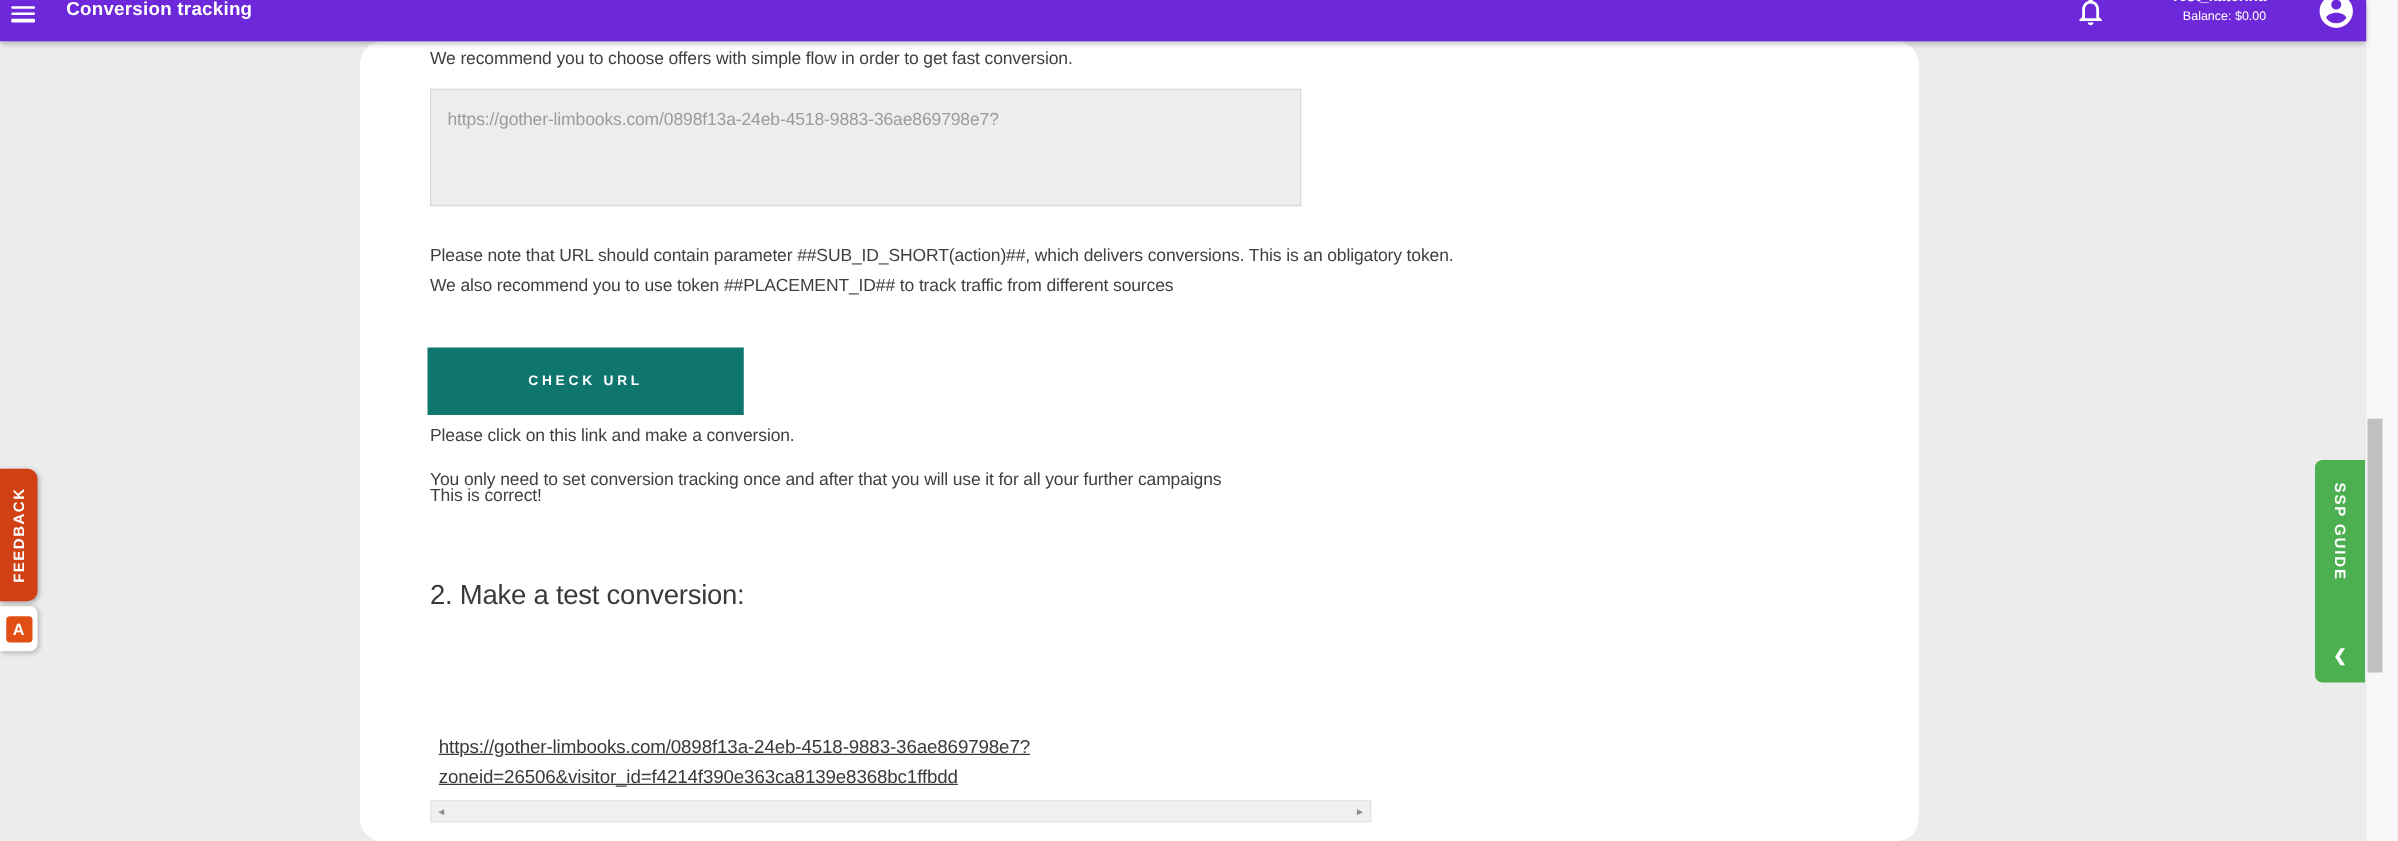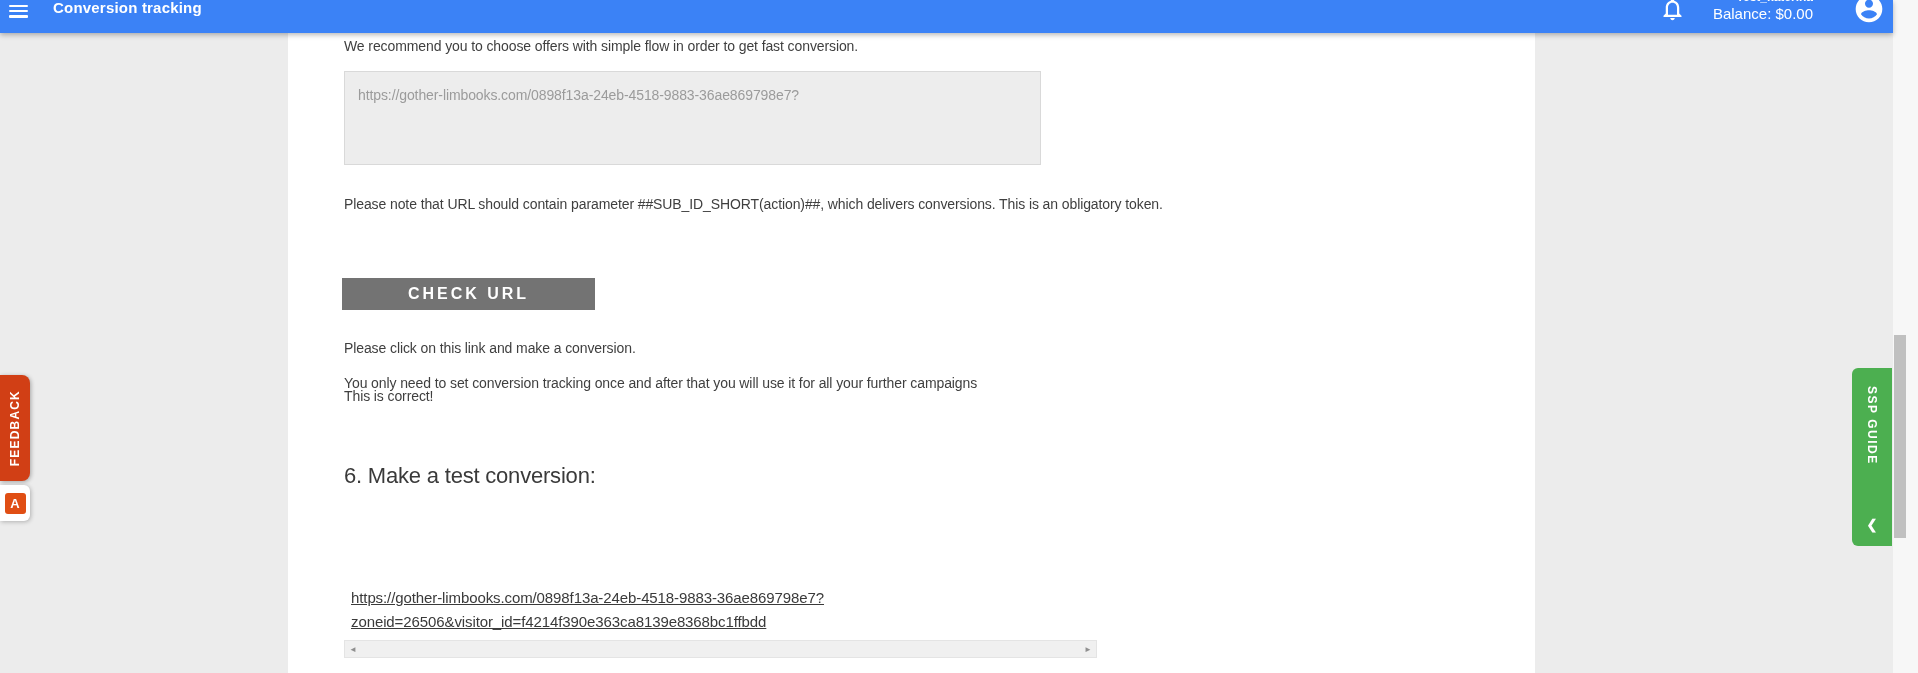--- a/index.html
+++ b/index.html
@@ -2,44 +2,44 @@
 <html><head>
 <meta charset="utf-8">
 <style>
   * { margin:0; padding:0; box-sizing:border-box; }
   html,body { width:1918px; height:673px; overflow:hidden;
     font-family:"Liberation Sans", sans-serif; background:#ececec; }
   .stage { position:relative; width:1918px; height:673px; background:#ececec; overflow:hidden; }
 
   
   .header { position:absolute; left:0; top:0; width:1893px; height:33px;
-    background:#3b82f6; box-shadow:0 2px 5px rgba(0,0,0,.28); overflow:hidden; z-index:30;padding-left:48px; }
+    background:#6d28d9; box-shadow:0 2px 5px rgba(0,0,0,.28); overflow:hidden; z-index:30;padding-left:48px; }
   .hamburger { position:absolute; left:9px; top:2px; width:22px; height:16px; cursor:pointer; }
   .hamburger span { display:block; width:19px; height:2.6px; background:#fff; margin:2.6px 0; border-radius:1px; }
   .header-title { position:absolute; left:53px; top:-1px; color:#fff; font-size:15px;
     font-weight:700; letter-spacing:.2px; line-height:18px; }
   .bell { position:absolute; left:1659px; top:-7px; width:27px; height:32px; }
   .acct-block { position:absolute; left:1700px; top:-10px; width:113px; text-align:right; color:#fff; }
   .acct-user { font-size:12px; font-weight:700; line-height:14px; }
-  .acct-balance { font-size:15px; line-height:15px; margin-top:2px; }
+  .acct-balance { font-size:10px; line-height:15px; margin-top:2px; }
   .avatar { position:absolute; left:1853px; top:-7px; width:32px; height:32px; }
 
   
-  .card { position:absolute; left:288px; top:33px; width:1247px; height:640px; background:#ffffff; }
+  .card { position:absolute; left:288px; top:33px; width:1247px; height:640px; background:#ffffff;border-radius:18px; }
 
   .bodyline { position:absolute; left:56px; color:#3f3f3f; font-size:14px;
     line-height:17px; letter-spacing:-0.1px; white-space:nowrap; }
 
   .urlbox { position:absolute; left:56px; top:38px; width:697px; height:94px;
     background:#ededed; border:1px solid #d9d9d9; padding:14px 13px; }
   .urlbox div { color:#9b9b9b; font-size:14px; line-height:19px; letter-spacing:-0.1px; white-space:nowrap; }
 
-  .check-btn { position:absolute; left:54px; top:245px; width:253px; height:32px;
-    background:#737373; border:none; color:#fff; font-family:"Liberation Sans",sans-serif;
-    font-size:16px; font-weight:700; letter-spacing:3px; cursor:pointer; }
+  .check-btn { position:absolute; left:54px; top:245px; width:253px; height:54px;
+    background:#0f766e; border:none; color:#fff; font-family:"Liberation Sans",sans-serif;
+    font-size:11px; font-weight:700; letter-spacing:3px; cursor:pointer; }
 
   .section-h { position:absolute; left:56px; top:428px; color:#3a3a3a; font-size:22px;
     font-weight:400; line-height:30px; letter-spacing:-0.2px; white-space:nowrap; }
 
   .testlink { position:absolute; left:63px; top:553px; cursor:pointer; }
   .testlink div { color:#3a3a3a; font-size:15px; line-height:24px; letter-spacing:-0.1px;
     text-decoration:underline; white-space:nowrap; }
 
   .hscroll { position:absolute; left:56px; top:607px; width:753px; height:18px;
     background:#f0f0f0; border:1px solid #e4e4e4; }
@@ -104,28 +104,29 @@
 
   <div class="card">
 
     <div class="bodyline" style="top:5px">We recommend you to choose offers with simple flow in order to get fast conversion.</div>
 
     <div class="urlbox">
       <div>https://gother-limbooks.com/0898f13a-24eb-4518-9883-36ae869798e7?</div>
     </div>
 
     <div class="bodyline" style="top:163px">Please note that URL should contain parameter ##SUB_ID_SHORT(action)##, which delivers conversions. This is an obligatory token.</div>
+    <div class="bodyline" style="top:187px">We also recommend you to use token ##PLACEMENT_ID## to track traffic from different sources</div>
 
     <button class="check-btn">CHECK URL</button>
 
     <div class="bodyline" style="top:307px">Please click on this link and make a conversion.</div>
     <div class="bodyline" style="top:342px">You only need to set conversion tracking once and after that you will use it for all your further campaigns</div>
     <div class="bodyline" style="top:355px">This is correct!</div>
 
-    <div class="section-h">6. Make a test conversion:</div>
+    <div class="section-h">2. Make a test conversion:</div>
 
 
     <div class="testlink">
       <div>https://gother-limbooks.com/0898f13a-24eb-4518-9883-36ae869798e7?</div>
       <div>zoneid=26506&amp;visitor_id=f4214f390e363ca8139e8368bc1ffbdd</div>
     </div>
 
     <div class="hscroll">
       <div class="arr left">◄</div>
       <div class="arr right">►</div>

